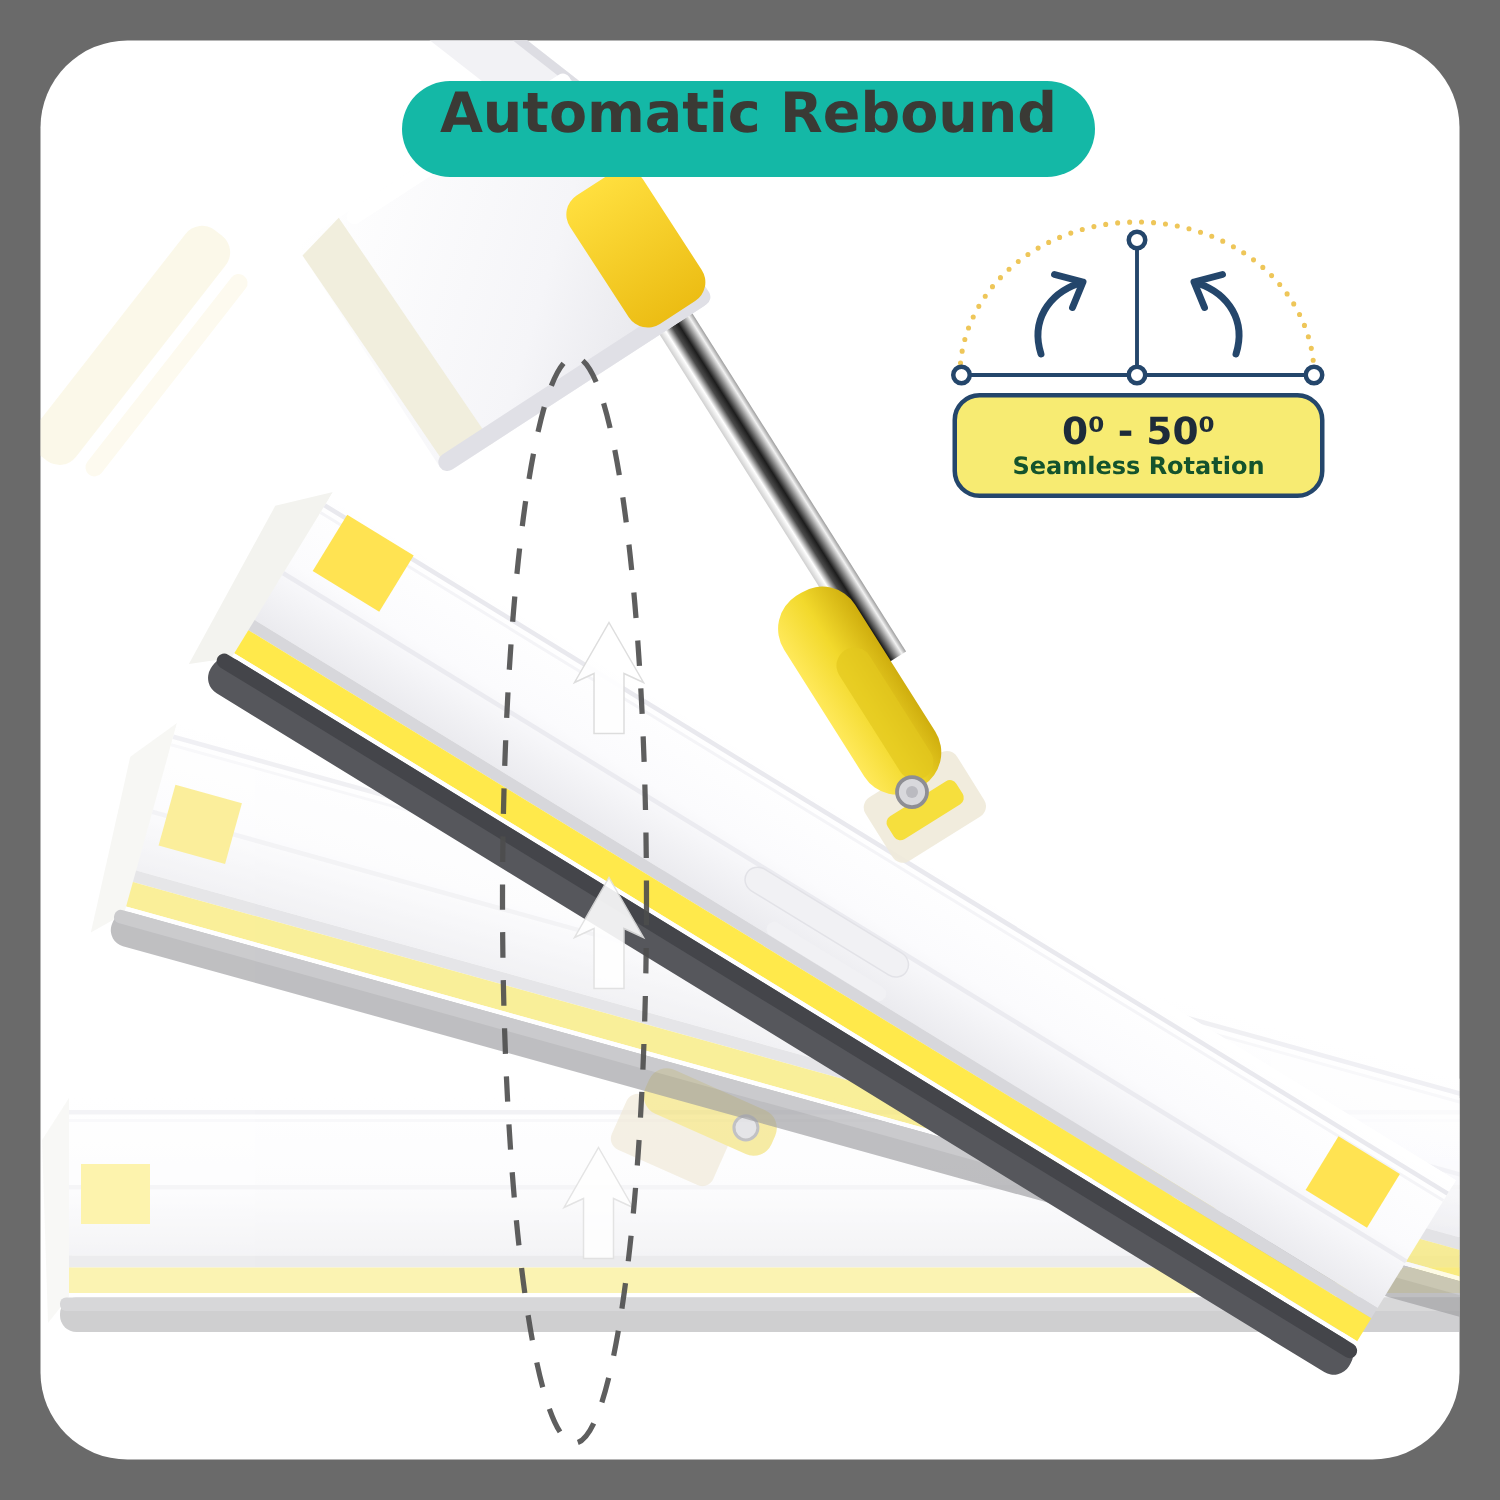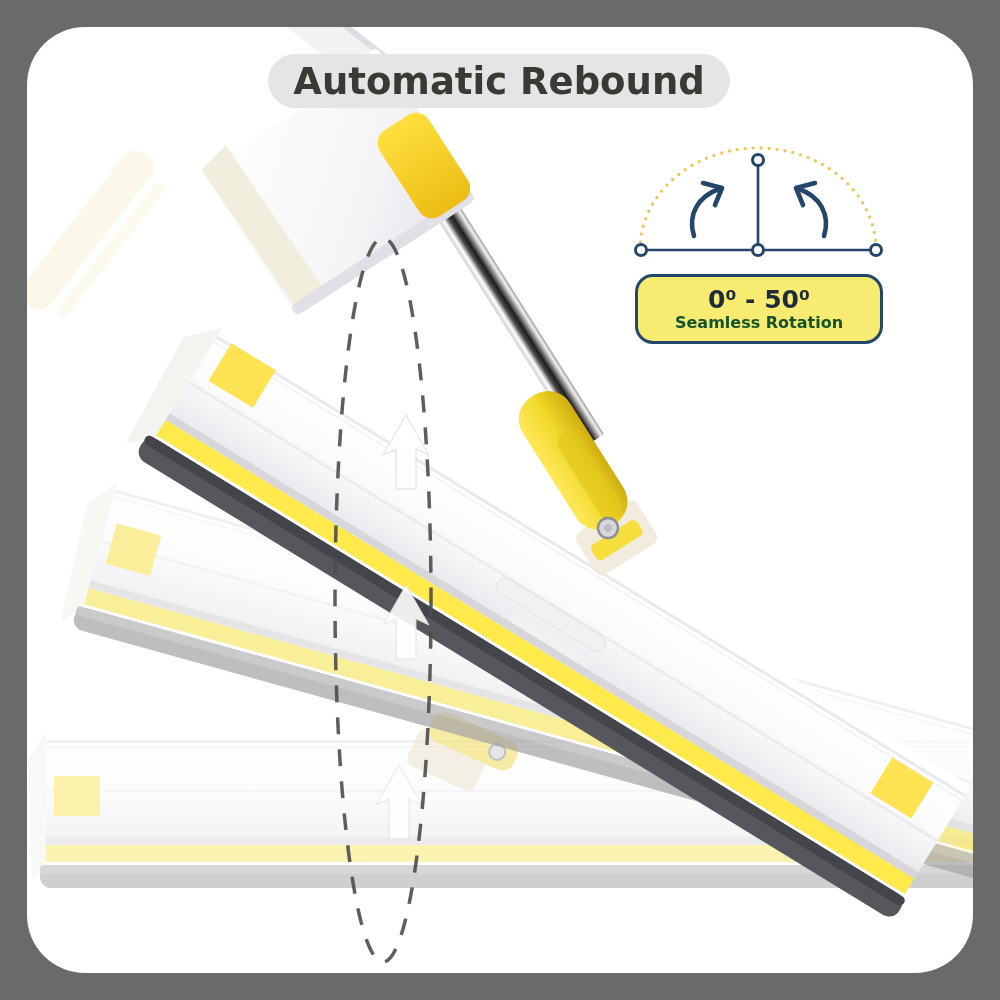--- a/index.html
+++ b/index.html
@@ -1,25 +1,25 @@
 <!DOCTYPE html>
 <html><head>
 <meta charset="utf-8">
 <style>
   html,body{margin:0;padding:0;}
   body{width:1000px;height:1000px;background:#6a6a6a;font-family:"DejaVu Sans",sans-serif;}
   .canvas{position:relative;width:1000px;height:1000px;background:#6a6a6a;overflow:hidden;}
   .panel{position:absolute;left:27px;top:27px;width:946px;height:946px;background:#ffffff;border-radius:58px;}
   svg.art{position:absolute;left:0;top:0;display:block;}
-  .title-pill{position:absolute;left:268px;top:54px;width:462px;height:54px;background:#e5e5e5;
-    border-radius:44px;display:flex;align-items:center;justify-content:center;}
+  .title-pill{position:absolute;left:268px;top:54px;width:462px;height:64px;background:#14b8a6;
+    border-radius:44px;display:flex;align-items:flex-start;justify-content:center;}
   .title-pill span{font-size:37px;font-weight:bold;color:#3a3a35;white-space:nowrap;}
   .badge{position:absolute;left:635px;top:262px;width:248px;height:70px;background:#f7eb72;
     border:3px solid #24466b;border-radius:18px;box-sizing:border-box;
-    display:flex;flex-direction:column;align-items:center;justify-content:center;margin-top:12px;}
+    display:flex;flex-direction:column;align-items:center;justify-content:center;}
   .badge .range{font-size:25px;font-weight:bold;color:#1d2b3a;line-height:1.1;}
   .badge .label{font-size:16px;font-weight:bold;color:#14532d;line-height:1.15;}
 </style>
 </head>
 <body>
 
 <div class="canvas">
   <div class="panel"></div>
 
   <svg class="art" width="1000" height="1000" viewBox="0 0 1000 1000">

